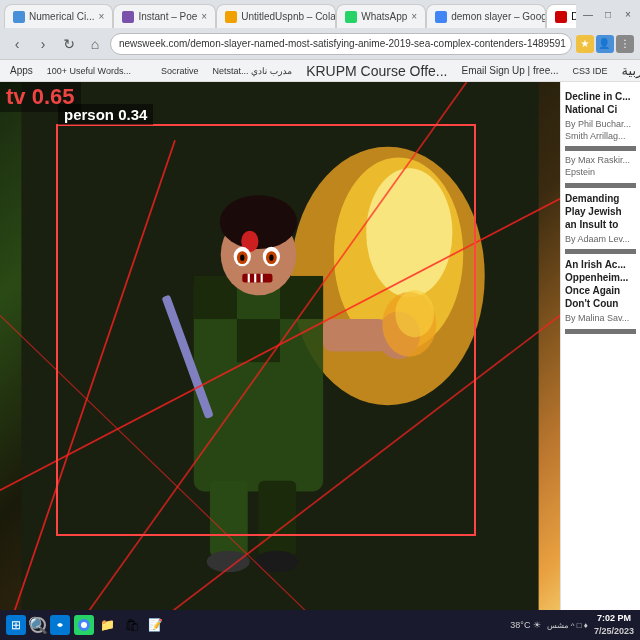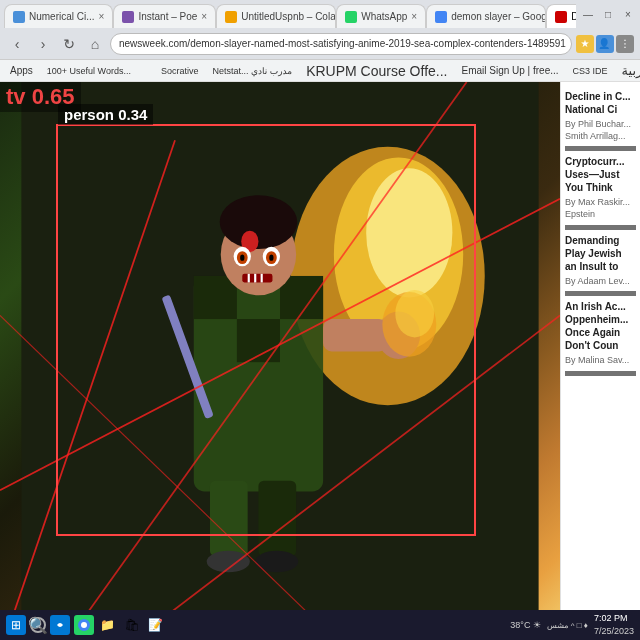--- a/index.html
+++ b/index.html
@@ -280,22 +280,23 @@
     }
     .taskbar-right {
       margin-left: auto;
       display: flex;
       align-items: center;
       gap: 6px;
       font-size: 9px;
       color: #ccc;
     }
     .taskbar-time {
-      text-align: left;
+      text-align: center;
       line-height: 1.4;
+      font-weight: bold;
     }
 
     .main-wrapper {
       position: relative;
       width: 100%;
       height: 100%;
     }
   </style>
 </head>
 <body>
@@ -448,21 +449,20 @@
 
     </div>
   </div>
 
   <div class="sidebar">
     <div class="sidebar-article">
       <div class="sidebar-article-title">Decline in C...<br>National Ci</div>
       <div class="sidebar-article-author">By Phil Buchar...<br>Smith Arrillag...</div>
     </div>
     <div class="sidebar-article">
-      <div class="sidebar-article-title">Cryptocurr...<br>Uses—Just<br>You Think</div>
       <div class="sidebar-article-author">By Max Raskir...<br>Epstein</div>
     </div>
     <div class="sidebar-article">
       <div class="sidebar-article-title">Demanding<br>Play Jewish<br>an Insult to</div>
       <div class="sidebar-article-author">By Adaam Lev...</div>
     </div>
     <div class="sidebar-article">
       <div class="sidebar-article-title">An Irish Ac...<br>Oppenheim...<br>Once Again<br>Don't Coun</div>
       <div class="sidebar-article-author">By Malina Sav...</div>
     </div>

